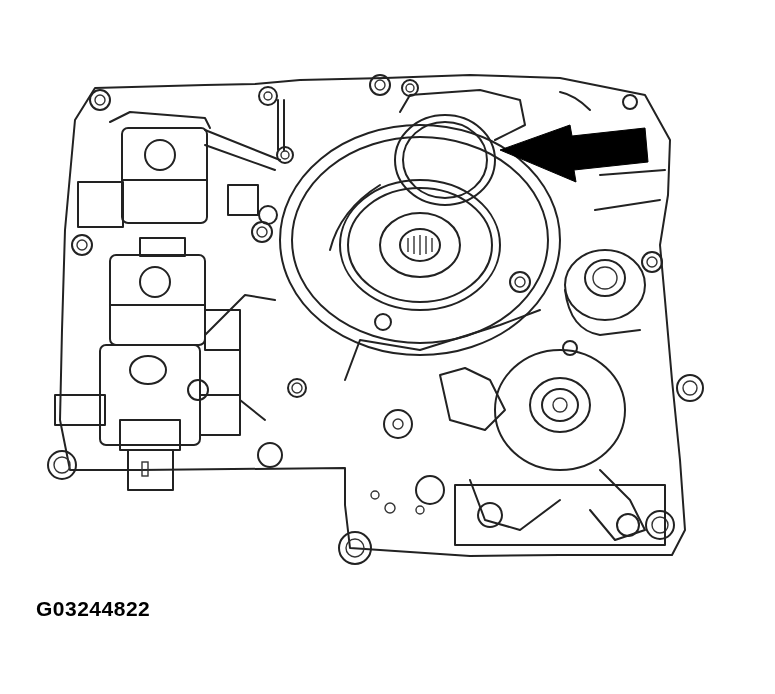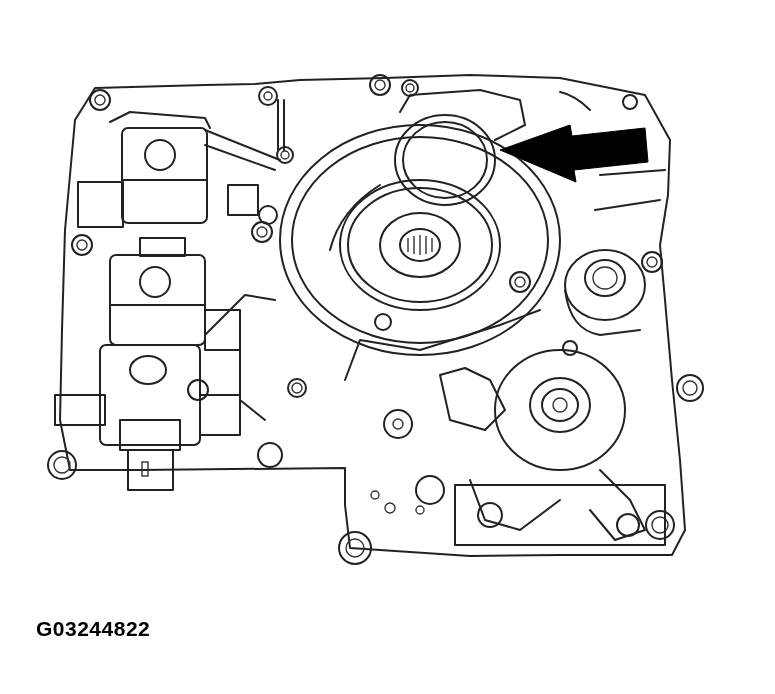--- a/index.html
+++ b/index.html
@@ -1,19 +1,19 @@
 <!DOCTYPE html>
 <html><head>
 <meta charset="utf-8">
 <style>
   html, body { margin:0; padding:0; background:#ffffff; }
   body { width:775px; height:694px; position:relative; overflow:hidden; font-family:"Liberation Sans", sans-serif; }
   #figure { position:absolute; left:0; top:0; width:775px; height:694px; }
   #figure-svg { position:absolute; left:0; top:0; }
-  .caption { position:absolute; left:36px; top:597px; font-size:21px; font-weight:bold; color:#000; letter-spacing:0.5px;margin-top:20px; }
+  .caption { position:absolute; left:36px; top:597px; font-size:21px; font-weight:bold; color:#000; letter-spacing:0.5px; }
   svg .ln { fill:none; stroke:#222; stroke-width:2; stroke-linejoin:round; stroke-linecap:round; }
   svg .th { fill:none; stroke:#333; stroke-width:1.4; }
 </style>
 </head>
 <body>
 
 <div id="figure">
   <svg id="figure-svg" width="775" height="694" viewBox="0 0 775 694">
 
     <path class="ln" d="M95,88 L205,85 L255,84 L300,80 L385,78 L470,75 L560,78 L600,86 L645,95 L670,140 L668,195 L660,245 L665,300 L672,380 L680,460 L685,530 L672,555 L560,555 L470,556 L350,548 L345,505 L345,468 L140,470 L70,470 L60,420 L62,330 L65,230 L75,120 Z"></path>

